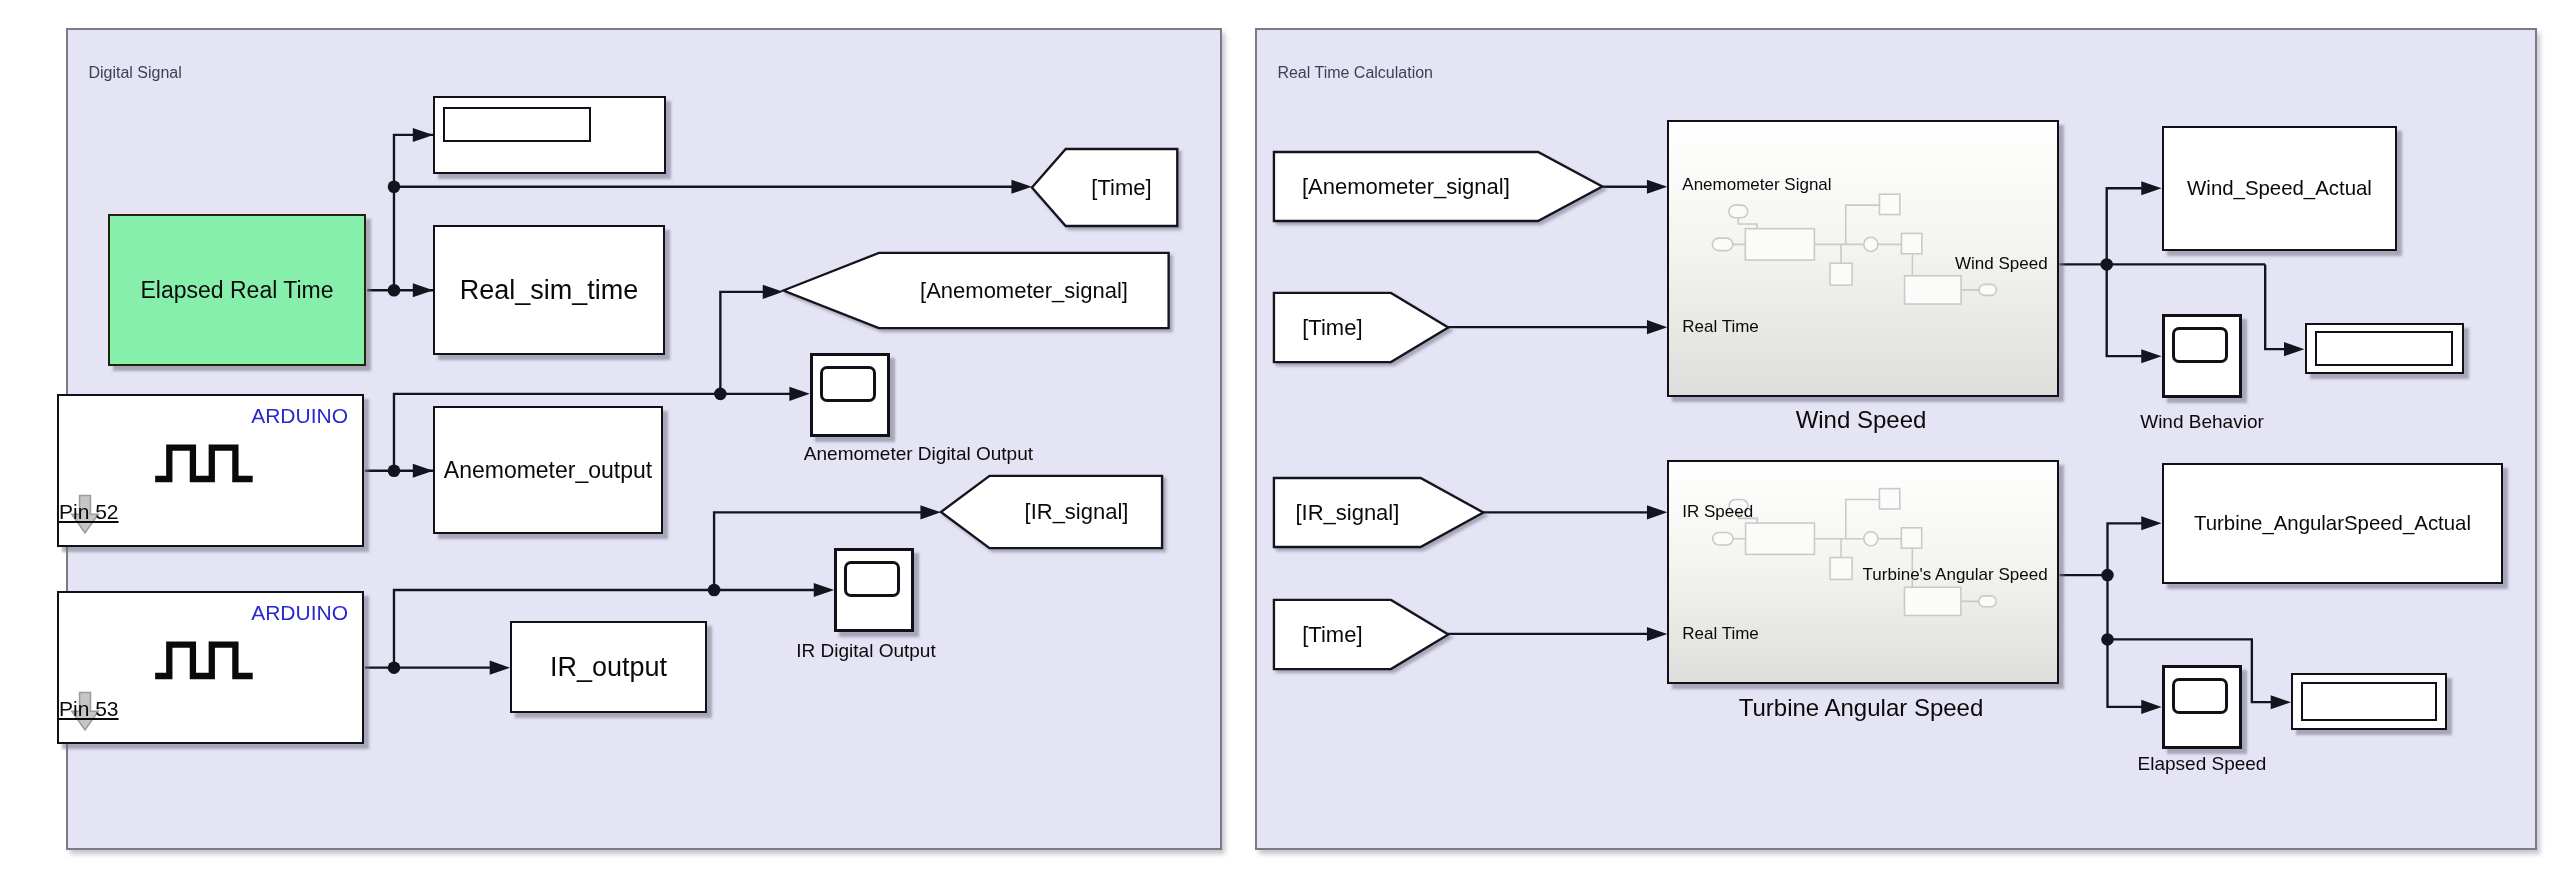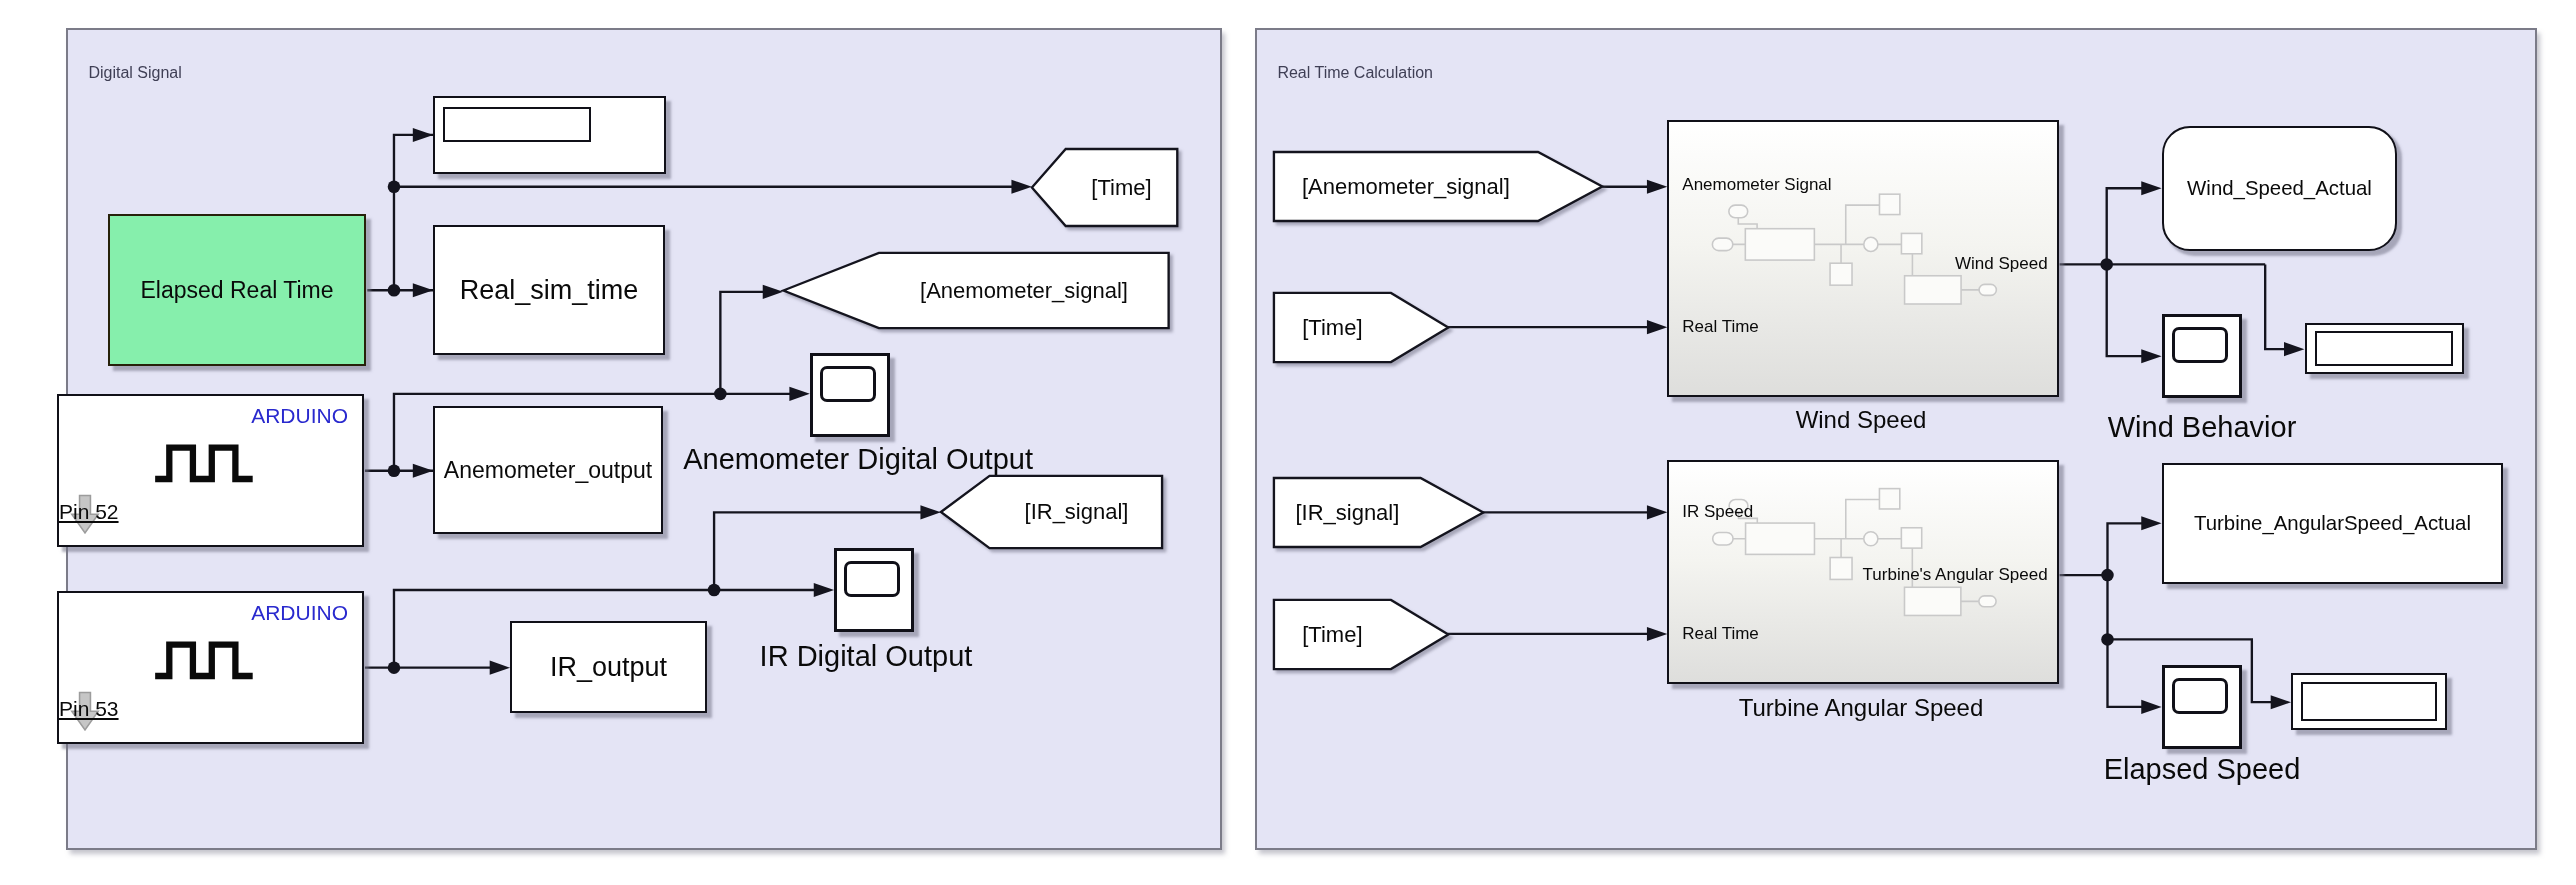--- a/index.html
+++ b/index.html
@@ -10,23 +10,23 @@
          box-shadow:3.9px 4.7px 4.7px rgba(140,140,155,.5);}
   .panel-title{position:absolute;left:20.4px;top:9.4px;font-size:16px;color:#3f3f55;margin-top:25px;}
 
   .blk{position:absolute;background:#ffffff;border:2.4px solid #101018;
        box-shadow:4.7px 4.7px 2.4px rgba(115,115,135,.55);
        display:flex;align-items:center;justify-content:center;text-align:center;}
   .blk.yellow{background:#86efac;border-color:#26210a;}
 
   .lbl-main{font-size:27px;}
   .lbl-mid{font-size:23px;}
-  .lbl-sm{font-size:20.4px;border-radius:28px;}
-
-  .caption{position:absolute;font-size:29px;text-align:center;color:#0a0a0a;}
+  .lbl-sm{font-size:20.4px;}
+
+  .caption{position:absolute;font-size:19px;text-align:center;color:#0a0a0a;}
 
   
   .scope{position:absolute;background:#ffffff;border:3.1px solid #101018;
          box-shadow:4.7px 4.7px 2.4px rgba(115,115,135,.55);}
   .scope .screen{position:absolute;left:7px;top:10.2px;width:50px;height:30px;
          background:#ffffff;border:3.9px solid #101018;border-radius:7px;}
 
   
   .display{position:absolute;background:#ffffff;border:2.4px solid #101018;
          box-shadow:4.7px 4.7px 2.4px rgba(115,115,135,.55);}

